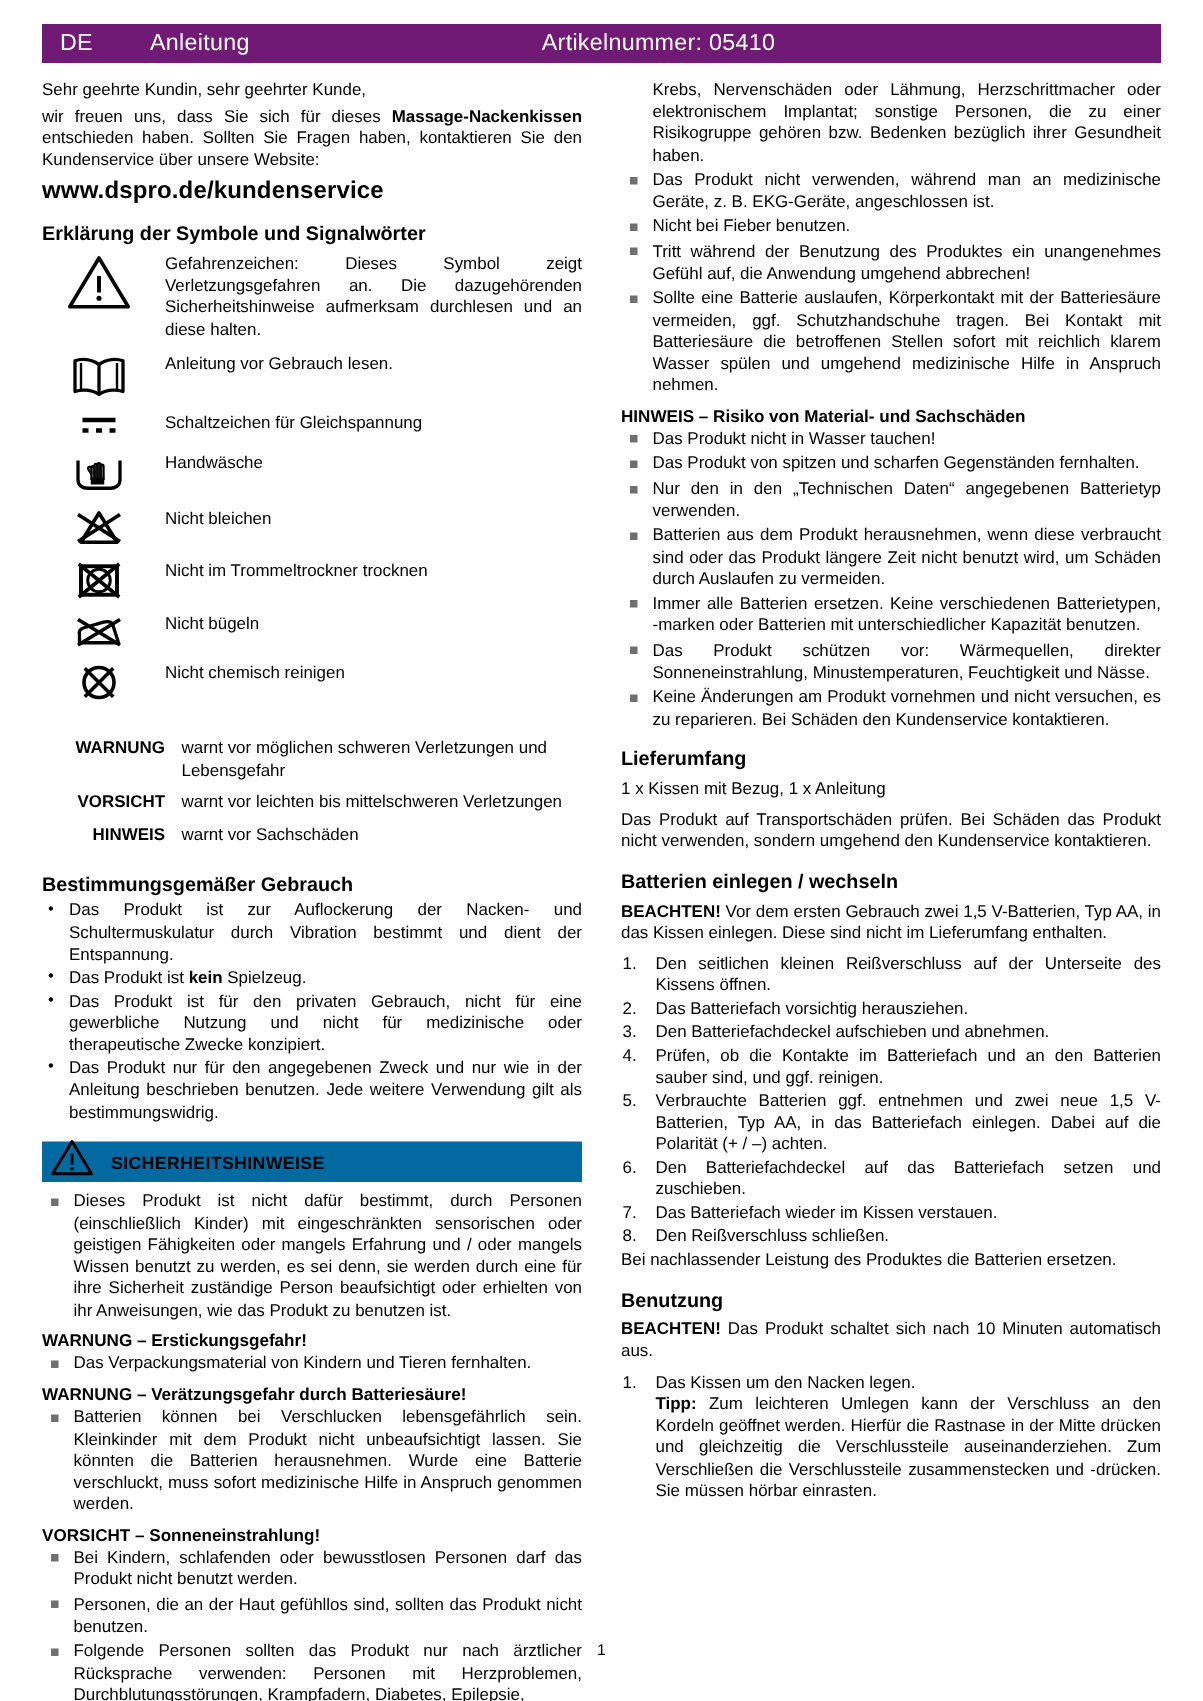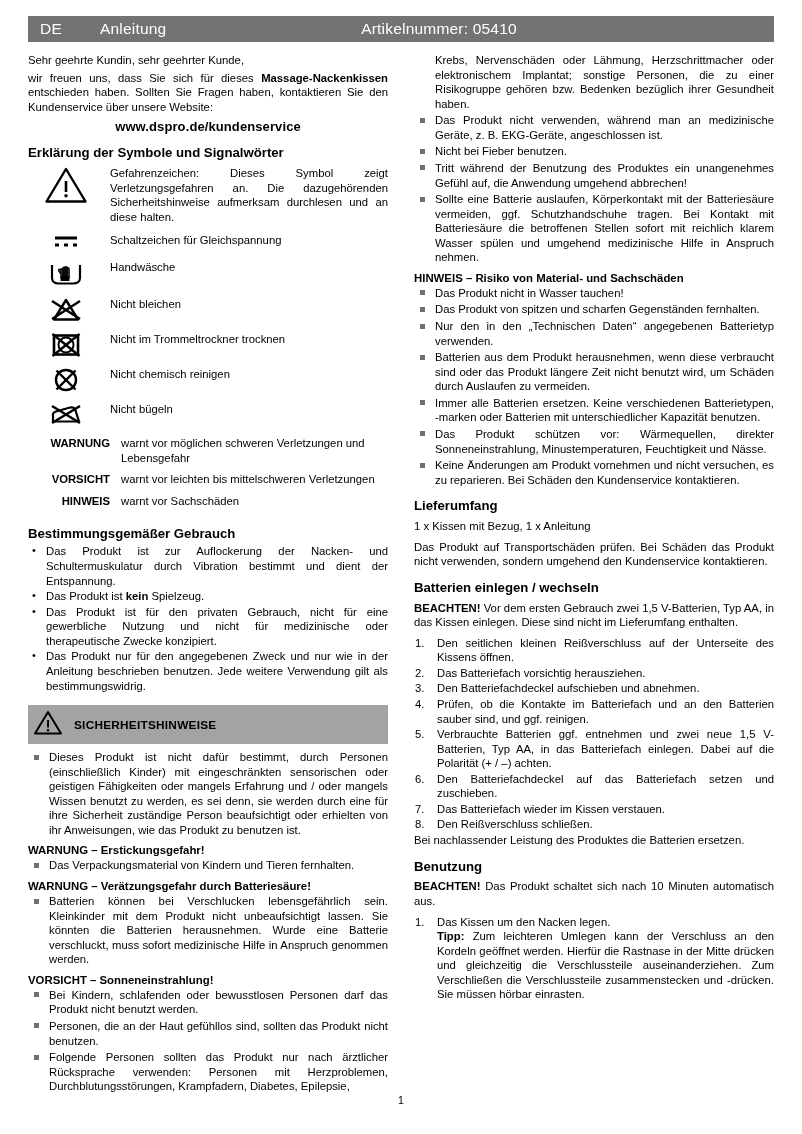--- a/index.html
+++ b/index.html
@@ -20,21 +20,21 @@
     left: 0; top: 0;
     width: 802px;
     height: 1134px;
     box-sizing: border-box;
     padding: 16px 28px 0 28px;
   }
 
   
   .header-bar {
     height: 26px;
-    background: #737373;
+    background: #701a75;
     color: #ffffff;
     display: flex;
     align-items: center;
     font-size: 15.5px;
     position: relative;
     margin-bottom: 11px;
   }
   .header-lang {
     padding-left: 12px;
     width: 60px;
@@ -72,23 +72,22 @@
   .para { margin-bottom: 3px; }
   h2 {
     font-size: 13.2px;
     font-weight: bold;
     margin: 11px 0 5px 0;
     line-height: 1.2;
   }
   h2.tight { margin-top: 10px; margin-bottom: 3px; }
   .bold { font-weight: bold; }
   .url {
-    text-align: center;
     font-weight: bold;
-    font-size: 13px;
+    font-size: 16px;
     margin: 5px 0 2px 0;
     letter-spacing: .1px;
   }
   .subhead {
     font-size: 11.4px;
     font-weight: bold;
     margin: 7px 0 2px 0;
   }
 
   
@@ -107,21 +106,21 @@
     padding-right: 6px !important;
   }
   .symtext {
     font-size: 11.3px;
     line-height: 1.29;
     padding-top: 1px;
   }
   .sym-svg { display: block; margin: 0 auto; }
 
   
-  .sigtable { width: 100%; border-collapse: collapse; margin-top: 1px; }
+  .sigtable { width: 100%; border-collapse: collapse; margin-top: 15px; }
   .sigtable td { vertical-align: top; padding: 0 0 7px 0; }
   .sigword {
     width: 82px;
     text-align: right;
     padding-right: 11px !important;
     font-weight: bold;
     font-size: 11.3px;
     line-height: 1.29;
   }
   .sigdesc { font-size: 11.3px; line-height: 1.29; }
@@ -166,22 +165,22 @@
   ol.numlist > li::before {
     content: counter(li) ".";
     position: absolute;
     left: 1px; top: 0;
     width: 16px;
     text-align: left;
   }
 
   
   .safety-banner {
-    background: #a3a3a3;
-    height: 39px;
+    background: #0369a1;
+    height: 27px;
     display: flex;
     align-items: center;
     margin: 12px 0 6px 0;
     position: relative;
   }
   .safety-banner .warn-icon {
     margin-left: 5px;
     margin-right: 11px;
     flex: 0 0 auto;
   }
@@ -227,20 +226,31 @@
         <tbody>
             <tr>
           <td class="symcell">
             <svg class="sym-svg" width="44" height="38" viewBox="0 0 44 38">
               <path d="M22 3 L41.5 35.5 L2.5 35.5 Z" fill="none" stroke="#000" stroke-width="2.4" stroke-linejoin="round"></path>
               <rect x="20.7" y="15" width="2.6" height="11" fill="#000"></rect>
               <circle cx="22" cy="29.8" r="1.7" fill="#000"></circle>
             </svg>
           </td>
           <td class="symtext just">Gefahrenzeichen: Dieses Symbol zeigt Verletzungsgefahren an. Die dazugehörenden Sicherheitshinweise aufmerksam durchlesen und an diese halten.</td>
+        </tr>
+        <tr>
+          <td class="symcell">
+            <svg class="sym-svg" width="44" height="30" viewBox="0 0 44 30">
+              <path d="M22 7 C17 3, 10 3, 6 4.5 L6 25 C10 23.5, 17 23.5, 22 27 C27 23.5, 34 23.5, 38 25 L38 4.5 C34 3, 27 3, 22 7 Z" fill="none" stroke="#000" stroke-width="2.2" stroke-linejoin="round"></path>
+              <line x1="22" y1="7" x2="22" y2="27" stroke="#000" stroke-width="2.2"></line>
+              <line x1="10" y1="6" x2="10" y2="24.5" stroke="#000" stroke-width="1.6"></line>
+              <line x1="34" y1="6" x2="34" y2="24.5" stroke="#000" stroke-width="1.6"></line>
+            </svg>
+          </td>
+          <td class="symtext">Anleitung vor Gebrauch lesen.</td>
         </tr>
         <tr>
           <td class="symcell">
             <svg class="sym-svg" width="44" height="18" viewBox="0 0 44 18">
               <line x1="11" y1="5" x2="33" y2="5" stroke="#000" stroke-width="3"></line>
               <line x1="11" y1="12" x2="15" y2="12" stroke="#000" stroke-width="3"></line>
               <line x1="20" y1="12" x2="24" y2="12" stroke="#000" stroke-width="3"></line>
               <line x1="29" y1="12" x2="33" y2="12" stroke="#000" stroke-width="3"></line>
             </svg>
           </td>
@@ -276,37 +286,37 @@
               <rect x="10" y="3.5" width="24" height="19" fill="none" stroke="#000" stroke-width="2.6"></rect>
               <circle cx="22" cy="13" r="7.5" fill="none" stroke="#000" stroke-width="2"></circle>
               <line x1="8.5" y1="2" x2="35.5" y2="24" stroke="#000" stroke-width="2.4"></line>
               <line x1="35.5" y1="2" x2="8.5" y2="24" stroke="#000" stroke-width="2.4"></line>
             </svg>
           </td>
           <td class="symtext">Nicht im Trommeltrockner trocknen</td>
         </tr>
         <tr>
           <td class="symcell">
+            <svg class="sym-svg" width="44" height="24" viewBox="0 0 44 24">
+              <path d="M9 19.5 L35 19.5 L31 7 C30 5.5, 28 5, 25 5.8 L12 9.5 C9.5 10.2, 8.5 12, 9 14 Z" fill="none" stroke="#000" stroke-width="2.2" stroke-linejoin="round"></path>
+              <line x1="8" y1="4" x2="36" y2="21" stroke="#000" stroke-width="2.4"></line>
+              <line x1="36" y1="4" x2="8" y2="21" stroke="#000" stroke-width="2.4"></line>
+            </svg>
+          </td>
+          <td class="symtext">Nicht bügeln</td>
+        </tr>
+        <tr>
+          <td class="symcell">
             <svg class="sym-svg" width="44" height="26" viewBox="0 0 44 26">
               <circle cx="22" cy="13" r="10" fill="none" stroke="#000" stroke-width="2.4"></circle>
               <line x1="12.5" y1="3.5" x2="31.5" y2="22.5" stroke="#000" stroke-width="2.4"></line>
               <line x1="31.5" y1="3.5" x2="12.5" y2="22.5" stroke="#000" stroke-width="2.4"></line>
             </svg>
           </td>
           <td class="symtext">Nicht chemisch reinigen</td>
-        </tr>
-        <tr>
-          <td class="symcell">
-            <svg class="sym-svg" width="44" height="24" viewBox="0 0 44 24">
-              <path d="M9 19.5 L35 19.5 L31 7 C30 5.5, 28 5, 25 5.8 L12 9.5 C9.5 10.2, 8.5 12, 9 14 Z" fill="none" stroke="#000" stroke-width="2.2" stroke-linejoin="round"></path>
-              <line x1="8" y1="4" x2="36" y2="21" stroke="#000" stroke-width="2.4"></line>
-              <line x1="36" y1="4" x2="8" y2="21" stroke="#000" stroke-width="2.4"></line>
-            </svg>
-          </td>
-          <td class="symtext">Nicht bügeln</td>
         </tr>
       </tbody>
         </table>
 
       <table class="sigtable">
         <tbody>
             <tr>
           <td class="sigword">WARNUNG</td>
           <td class="sigdesc">warnt vor möglichen schweren Verletzungen und Lebensgefahr</td>
         </tr>

